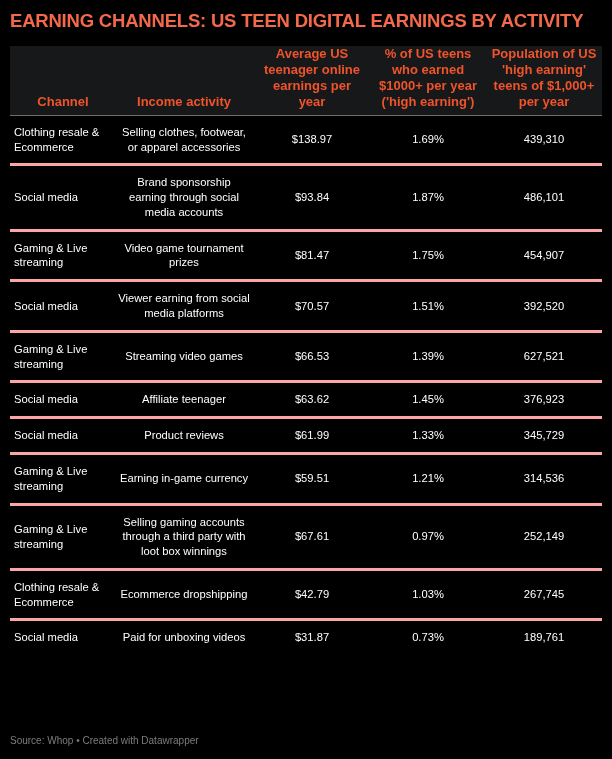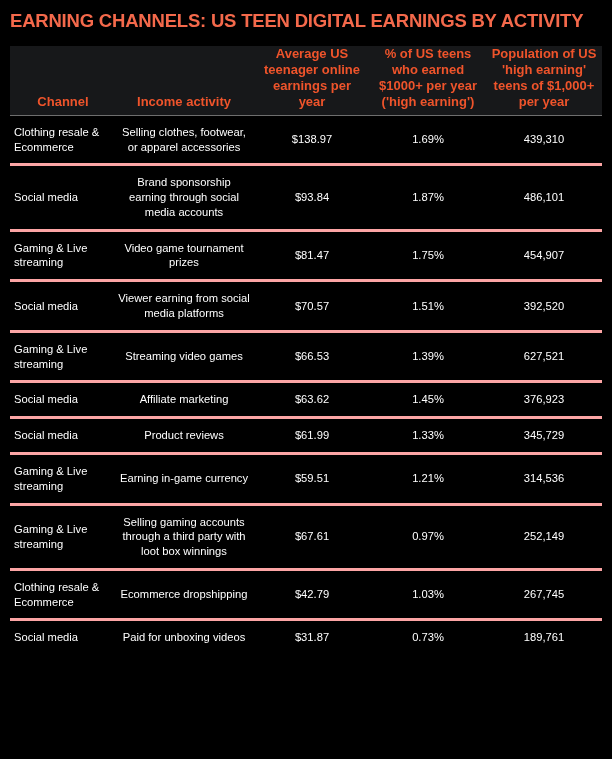--- a/index.html
+++ b/index.html
@@ -148,21 +148,21 @@
         </tr>
         <tr>
           <td class="cell-channel">Gaming &amp; Live streaming</td>
           <td class="cell-activity">Streaming video games</td>
           <td class="cell-avg">$66.53</td>
           <td class="cell-pct">1.39%</td>
           <td class="cell-pop">627,521</td>
         </tr>
         <tr>
           <td class="cell-channel">Social media</td>
-          <td class="cell-activity">Affiliate marketing</td>
+          <td class="cell-activity">Affiliate teenager</td>
           <td class="cell-avg">$63.62</td>
           <td class="cell-pct">1.45%</td>
           <td class="cell-pop">376,923</td>
         </tr>
         <tr>
           <td class="cell-channel">Social media</td>
           <td class="cell-activity">Product reviews</td>
           <td class="cell-avg">$61.99</td>
           <td class="cell-pct">1.33%</td>
           <td class="cell-pop">345,729</td>
@@ -191,14 +191,15 @@
         <tr>
           <td class="cell-channel">Social media</td>
           <td class="cell-activity">Paid for unboxing videos</td>
           <td class="cell-avg">$31.87</td>
           <td class="cell-pct">0.73%</td>
           <td class="cell-pop">189,761</td>
         </tr>
       </tbody>
   </table>
 
+  <div class="footer-note">Source: Whop • Created with Datawrapper</div>
 
 </div>
 
 </body></html>

